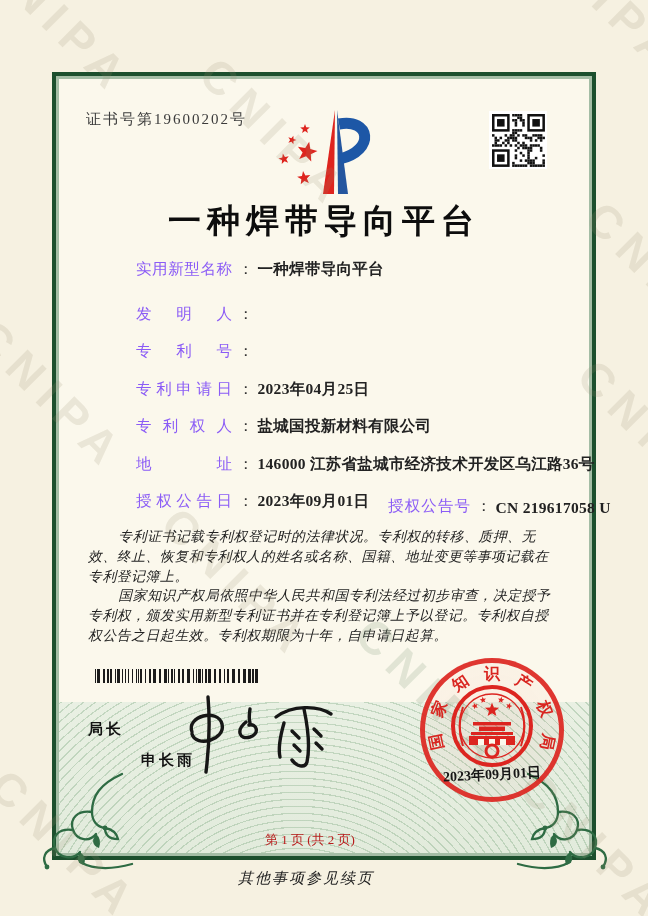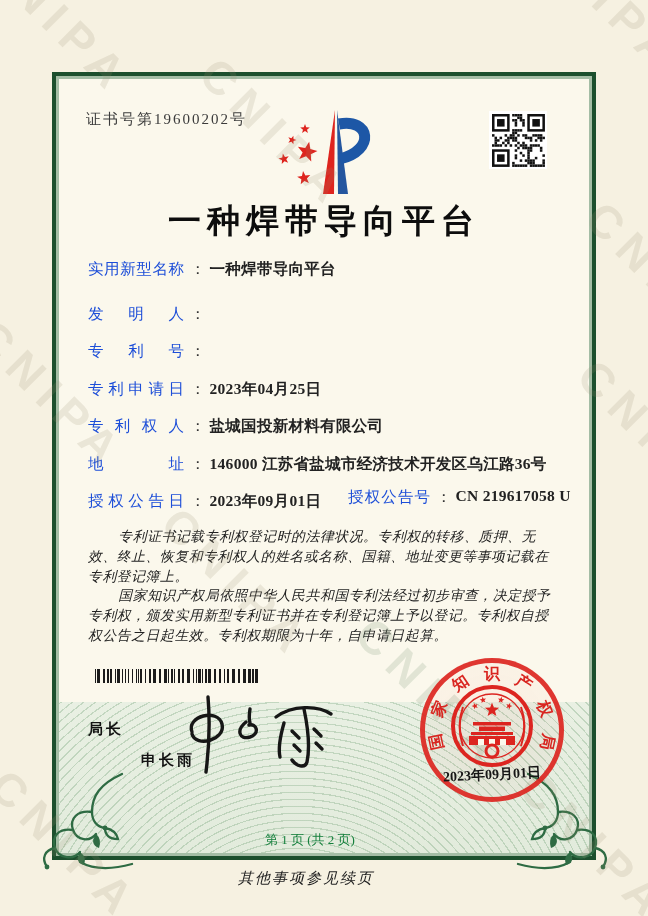--- a/index.html
+++ b/index.html
@@ -19,24 +19,24 @@
   .cert-no{left:86px;top:110px;font-size:15px;letter-spacing:2px;color:#3b3b3b;z-index:5;}
   .logo{left:276px;top:104px;z-index:5;}
   .qr{left:489px;top:111px;width:58px;height:58px;background:#fff;z-index:5;
       display:flex;align-items:center;justify-content:center;}
   .title{left:52px;top:199px;width:544px;text-align:center;font-size:33px;font-weight:bold;
          font-family:"Liberation Sans","DejaVu Sans",sans-serif;letter-spacing:6px;color:#0d0d0d;z-index:5;}
   
   .fields{left:88px;top:254px;width:480px;font-size:15.5px;z-index:5;}
   .field-row{display:flex;height:30px;align-items:center;margin-bottom:7.6px;position:relative;}
   .field-row:nth-child(1){margin-bottom:15px;}
-  .f-label{display:inline-block;width:96px;text-align:justify;text-align-last:justify;color:#1d4ed8;flex:none;}
+  .f-label{display:inline-block;width:96px;text-align:justify;text-align-last:justify;color:#8b5cf6;flex:none;margin-left:48px;}
   .f-colon{flex:none;margin-left:6px;color:#333;}
   .f-value{flex:none;margin-left:4px;font-weight:600;color:#222;letter-spacing:0.3px;white-space:nowrap;}
-  .pair2{position:absolute;left:260px;top:0;height:30px;display:flex;align-items:flex-start;}
+  .pair2{position:absolute;left:252px;top:0;height:30px;display:flex;align-items:flex-end;}
   .pair2 .f-label{width:82px;}
   
   .paras{left:88px;top:527px;width:474px;font-size:13.8px;line-height:19.8px;color:#222;
          font-style:italic;letter-spacing:0.6px;z-index:5;}
   .paras p{margin:0;text-indent:2.2em;}
   
   .barcode{left:95px;top:669px;width:164px;height:14px;display:flex;z-index:5;}
   .barcode span{flex:none;height:100%;}
   .sig-title{left:88px;top:720px;z-index:5;}
   .sig-name{left:104px;top:751px;z-index:5;margin-left:37px;}
@@ -46,21 +46,21 @@
   
   .seal{left:420px;top:658px;width:144px;height:144px;border-radius:50%;
         border:5px solid rgba(220,37,32,0.92);box-sizing:border-box;z-index:9;
         background:radial-gradient(circle,rgba(230,60,40,0.06),rgba(230,60,40,0.015));}
   .seal-char{position:absolute;left:50%;top:50%;font-family:"Liberation Sans","DejaVu Sans",sans-serif;
         font-size:16px;font-weight:700;color:#d92520;}
   .seal-emblem{position:absolute;left:50%;top:47%;transform:translate(-50%,-50%);}
   .seal-date{position:absolute;left:0;right:0;bottom:13px;text-align:center;font-size:14px;
         font-weight:700;color:#161616;transform:rotate(-3deg);}
   
-  .page-info{left:52px;top:831px;width:544px;text-align:center;font-size:13px;color:#15803d;
+  .page-info{left:52px;top:831px;width:544px;text-align:center;font-size:13px;color:#b91c1c;
         transform:translateX(-14px);z-index:5;}
   .note{left:0;top:869px;width:648px;text-align:center;font-size:15px;font-style:italic;
         letter-spacing:2px;color:#222;transform:translateX(-18px);z-index:5;}
   .orn{z-index:6;}
   .orn-l{left:34px;top:770px;}
   .orn-r{left:512px;top:770px;transform:scaleX(-1);}
   
   .wm{position:absolute;font-family:"Liberation Sans","DejaVu Sans",sans-serif;font-weight:700;
       font-size:46px;letter-spacing:10px;color:rgba(152,142,112,0.17);transform:rotate(45deg);
       white-space:nowrap;z-index:8;pointer-events:none;}

